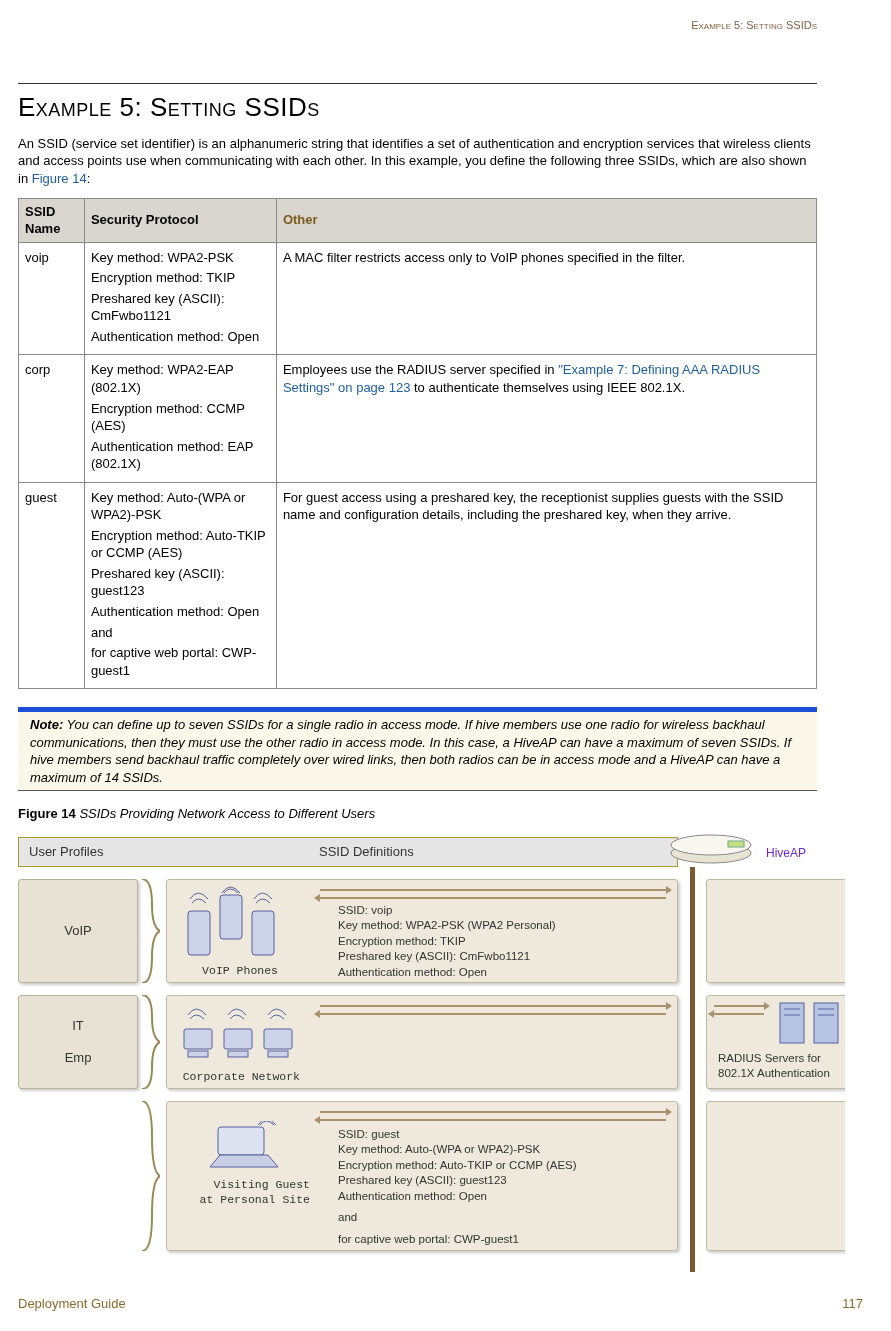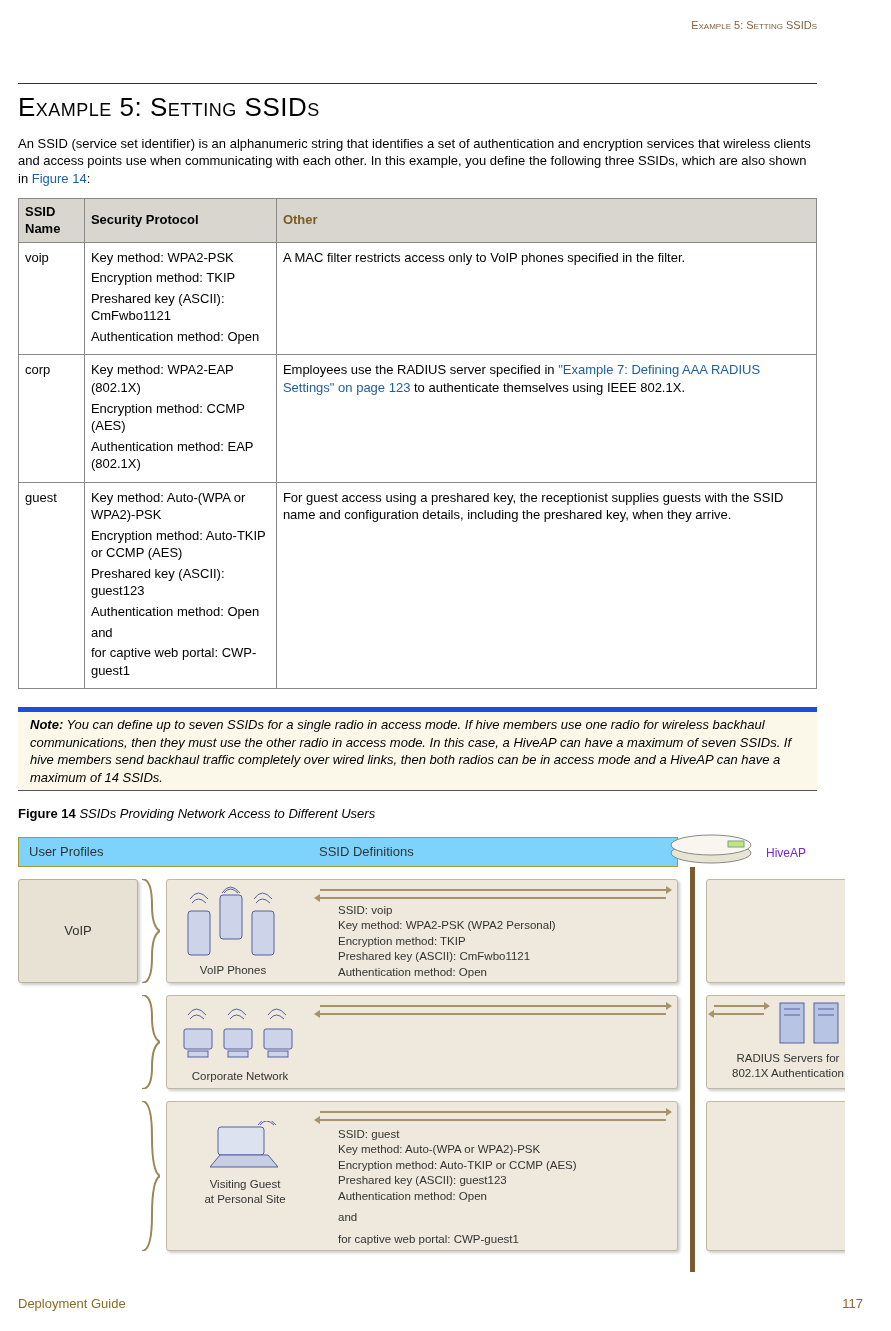--- a/index.html
+++ b/index.html
@@ -89,21 +89,21 @@
     position: relative;
     width: 845px;
     height: 450px;
   }
   .diag-header {
     position: absolute;
     top: 0;
     left: 0;
     width: 660px;
     height: 30px;
-    background: #7dd3fc;
+    background: #e5e5e5;
     border: 1px solid #aa9930;
     box-sizing: border-box;
     display: flex;
     align-items: center;
   }
   .diag-header .lbl {
     font-size: 13px;
     color: #333;
   }
   .diag-header .lbl.up {
@@ -148,40 +148,41 @@
     background: #eee9dc;
     border: 1px solid #c0b8a0;
     border-radius: 3px;
     box-sizing: border-box;
     box-shadow: 2px 2px 3px rgba(0,0,0,0.2);
   }
   .device-lbl {
     position: absolute;
     font-size: 11.5px;
     color: #333;
-    text-align: center;
+    text-align: right;
+    font-family: Liberation Mono, monospace;
   }
   .ssid-text {
     position: absolute;
     font-size: 11.5px;
     color: #333;
     line-height: 1.35;
   }
   .right-box {
     position: absolute;
     background: #eee9dc;
     border: 1px solid #c0b8a0;
     border-radius: 3px;
     box-sizing: border-box;
     box-shadow: 2px 2px 3px rgba(0,0,0,0.2);
   }
   .radius-lbl {
     position: absolute;
     font-size: 11.5px;
-    text-align: center;
+    text-align: left;
     color: #333;
   }
   .footer {
     position: fixed;
     bottom: 18px;
     left: 18px;
     right: 28px;
     display: flex;
     justify-content: space-between;
     font-size: 13px;
@@ -323,20 +324,24 @@
   <div class="arrow-line left" style="top:60px; left:302px; width:346px;"></div>
   <div class="ssid-text" style="top:66px; left:320px;">
     <div>SSID: voip</div>
     <div>Key method: WPA2-PSK (WPA2 Personal)</div>
     <div>Encryption method: TKIP</div>
     <div>Preshared key (ASCII): CmFwbo1121</div>
     <div>Authentication method: Open</div>
   </div>
   <div class="right-box" style="top:42px; left:688px; width:150px; height:104px;"></div>
 
+  <div class="profile-box" style="position:absolute; top:158px; left:0; height:94px;">
+    <div>IT</div>
+    <div>Emp</div>
+  </div>
   <svg class="brace" style="top:158px; left:122px; height:94px;" viewBox="0 0 20 94" preserveAspectRatio="none">
     <path d="M2 0 Q12 0 12 22 Q12 43 20 47 Q12 51 12 72 Q12 94 2 94" fill="none" stroke="#9c8856" stroke-width="2"></path>
   </svg>
   <div class="payload-box" style="top:158px; left:148px; width:512px; height:94px;"></div>
   <svg style="position:absolute; top:164px; left:160px; width:120px; height:64px;" viewBox="0 0 120 64">
     <g fill="#cdd4ea" stroke="#5560a0">
       <rect x="6" y="28" width="28" height="20" rx="2"></rect>
         <rect x="10" y="50" width="20" height="6"></rect>
       <rect x="46" y="28" width="28" height="20" rx="2"></rect>
         <rect x="50" y="50" width="20" height="6"></rect>

